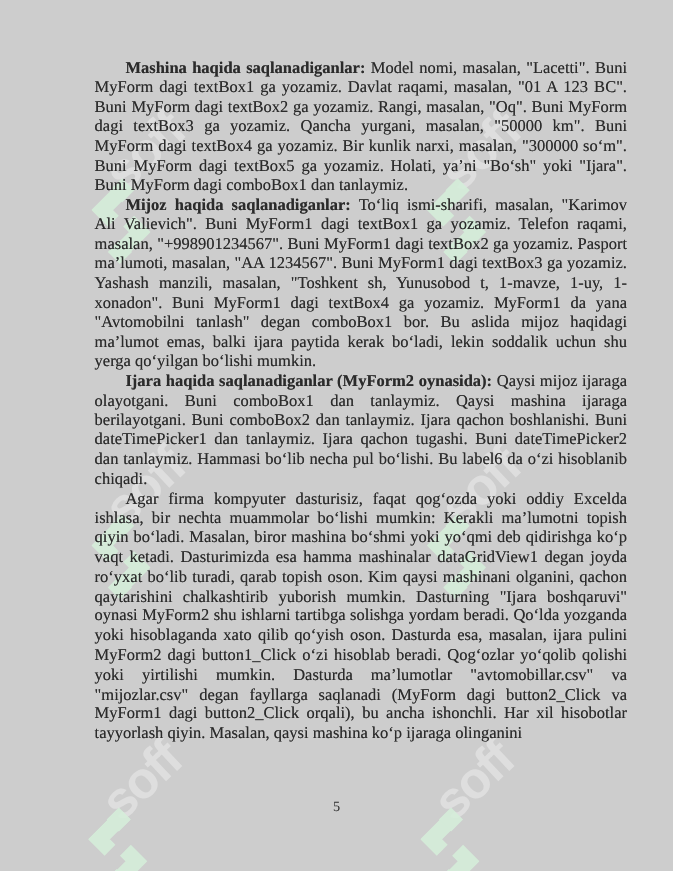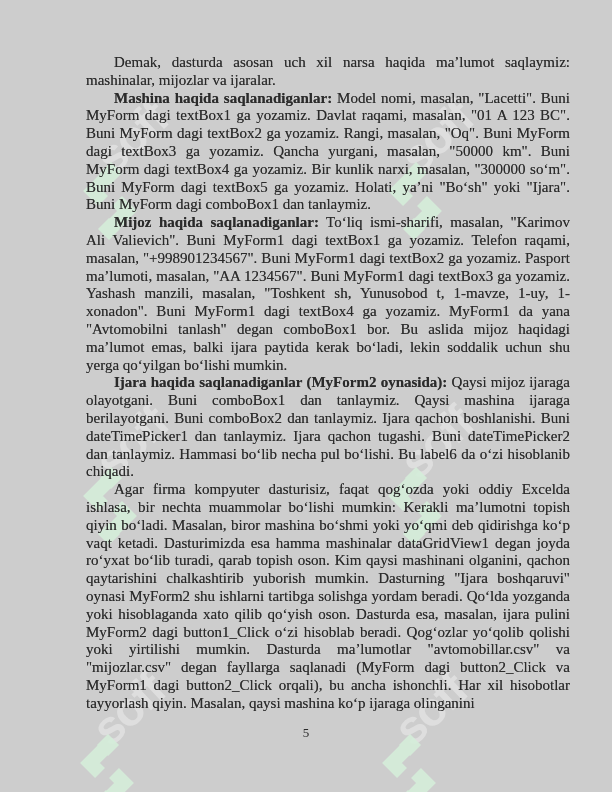--- a/index.html
+++ b/index.html
@@ -124,21 +124,20 @@
         </g>
         <g fill="#d5eeda">
           <polygon points="28,2 39,13 28,24 17,13"></polygon>
             <polygon points="26,58 37,69 26,80 15,69"></polygon>
         </g>
       </svg>
     </div>
   </div>
 
   <div class="textblock">
-    <p class="para"><span>Demak, dasturda asosan uch xil narsa haqida ma’lumot saqlaymiz: mashinalar, mijozlar va ijaralar.</span></p>
     <p class="para"><b class="lead">Mashina haqida saqlanadiganlar:</b><span> Model nomi, masalan, "Lacetti". Buni MyForm dagi textBox1 ga yozamiz. Davlat raqami, masalan, "01 A 123 BC". Buni MyForm dagi textBox2 ga yozamiz. Rangi, masalan, "Oq". Buni MyForm dagi textBox3 ga yozamiz. Qancha yurgani, masalan, "50000 km". Buni MyForm dagi textBox4 ga yozamiz. Bir kunlik narxi, masalan, "300000 so‘m". Buni MyForm dagi textBox5 ga yozamiz. Holati, ya’ni "Bo‘sh" yoki "Ijara". Buni MyForm dagi comboBox1 dan tanlaymiz.</span></p>
     <p class="para"><b class="lead">Mijoz haqida saqlanadiganlar:</b><span> To‘liq ismi-sharifi, masalan, "Karimov Ali Valievich". Buni MyForm1 dagi textBox1 ga yozamiz. Telefon raqami, masalan, "+998901234567". Buni MyForm1 dagi textBox2 ga yozamiz. Pasport ma’lumoti, masalan, "AA 1234567". Buni MyForm1 dagi textBox3 ga yozamiz. Yashash manzili, masalan, "Toshkent sh, Yunusobod t, 1-mavze, 1-uy, 1-xonadon". Buni MyForm1 dagi textBox4 ga yozamiz. MyForm1 da yana "Avtomobilni tanlash" degan comboBox1 bor. Bu aslida mijoz haqidagi ma’lumot emas, balki ijara paytida kerak bo‘ladi, lekin soddalik uchun shu yerga qo‘yilgan bo‘lishi mumkin.</span></p>
     <p class="para"><b class="lead">Ijara haqida saqlanadiganlar (MyForm2 oynasida):</b><span> Qaysi mijoz ijaraga olayotgani. Buni comboBox1 dan tanlaymiz. Qaysi mashina ijaraga berilayotgani. Buni comboBox2 dan tanlaymiz. Ijara qachon boshlanishi. Buni dateTimePicker1 dan tanlaymiz. Ijara qachon tugashi. Buni dateTimePicker2 dan tanlaymiz. Hammasi bo‘lib necha pul bo‘lishi. Bu label6 da o‘zi hisoblanib chiqadi.</span></p>
     <p class="para"><span>Agar firma kompyuter dasturisiz, faqat qog‘ozda yoki oddiy Excelda ishlasa, bir nechta muammolar bo‘lishi mumkin: Kerakli ma’lumotni topish qiyin bo‘ladi. Masalan, biror mashina bo‘shmi yoki yo‘qmi deb qidirishga ko‘p vaqt ketadi. Dasturimizda esa hamma mashinalar dataGridView1 degan joyda ro‘yxat bo‘lib turadi, qarab topish oson. Kim qaysi mashinani olganini, qachon qaytarishini chalkashtirib yuborish mumkin. Dasturning "Ijara boshqaruvi" oynasi MyForm2 shu ishlarni tartibga solishga yordam beradi. Qo‘lda yozganda yoki hisoblaganda xato qilib qo‘yish oson. Dasturda esa, masalan, ijara pulini MyForm2 dagi button1_Click o‘zi hisoblab beradi. Qog‘ozlar yo‘qolib qolishi yoki yirtilishi mumkin. Dasturda ma’lumotlar "avtomobillar.csv" va "mijozlar.csv" degan fayllarga saqlanadi (MyForm dagi button2_Click va MyForm1 dagi button2_Click orqali), bu ancha ishonchli. Har xil hisobotlar tayyorlash qiyin. Masalan, qaysi mashina ko‘p ijaraga olinganini</span></p>
   </div>
 
   <div class="page-number">5</div>
 
 </div>
 

